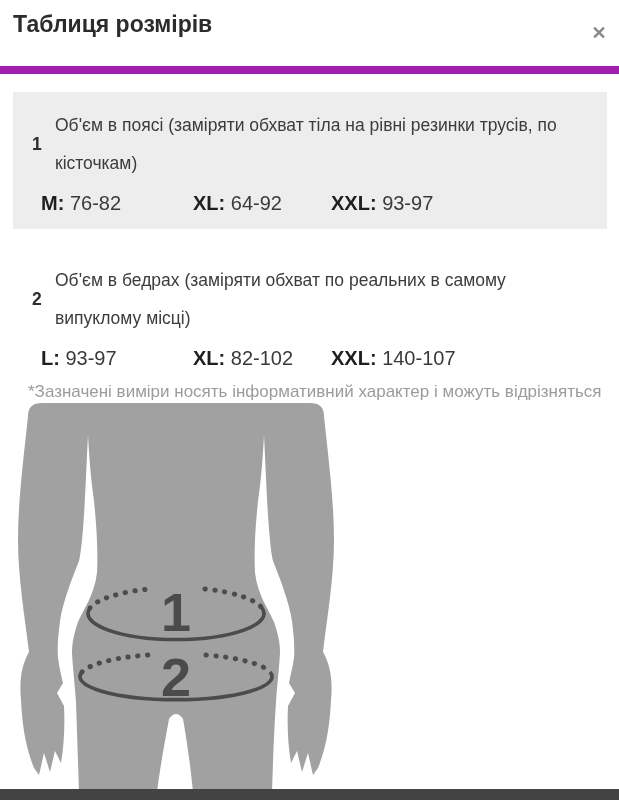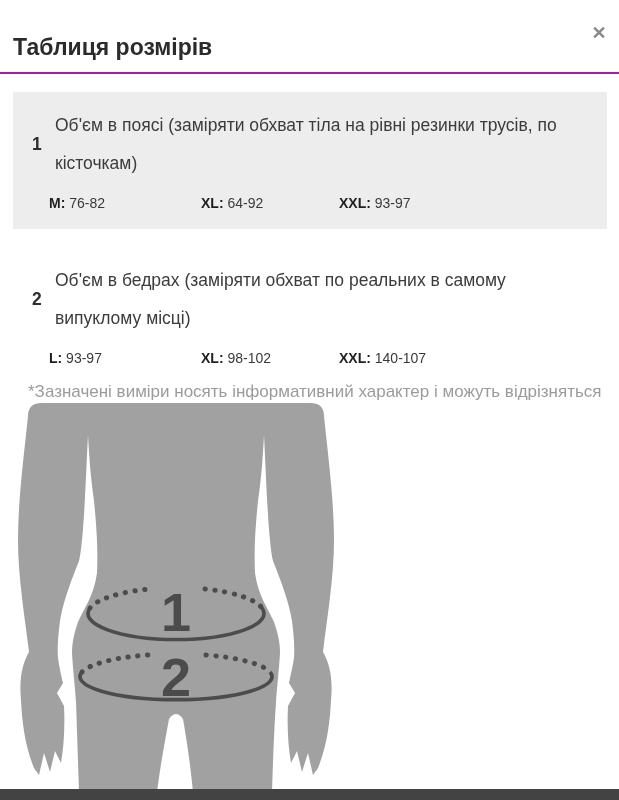--- a/index.html
+++ b/index.html
@@ -8,22 +8,22 @@
     width:619px;height:800px;
     background:#fff;
     overflow:hidden;
     font-family:"Liberation Sans","DejaVu Sans",sans-serif;
     color:#3d3d3d;
   }
   
   .header{
     position:relative;
     height:74px;box-sizing:border-box;
-    padding:32px 13px 0 13px;
-    border-bottom:2px solid #a21caf;
+    padding:9px 13px 0 13px;
+    border-bottom:8px solid #a21caf;
   }
   .title{
     font-size:23px;line-height:30px;font-weight:700;color:#2b2b2b;
   }
   .close-btn{
     position:absolute;top:21px;right:8px;
     width:24px;height:24px;border:none;background:none;
     font-size:18px;font-weight:700;color:#8a8a8a;
     line-height:24px;text-align:center;padding:0;cursor:pointer;
   }
@@ -40,24 +40,24 @@
   .row-num{
     width:27px;flex:0 0 27px;
     font-size:17.5px;font-weight:700;color:#2e2e2e;
     padding-left:4px;box-sizing:border-box;
   }
   .row-desc{
     font-size:17.5px;line-height:38px;color:#3c3c3c;
   }
   .sizes{
     margin-top:8px;
-    margin-left:21px;
+    margin-left:13px;
     display:grid;
     grid-template-columns:152px 138px 138px 1fr;
-    font-size:14px;line-height:26px;
+    font-size:20px;line-height:26px;
   }
   .size-label{font-weight:700;color:#1f1f1f;}
   .size-value{color:#3a3a3a;}
   
   .note{
     margin:6px 13px 0 13px;
     padding-left:15px;
     font-size:17px;line-height:29px;
     color:#9b9b9b;
   }
@@ -99,21 +99,21 @@
     </div>
   </div>
 
   <div class="row plain">
     <div class="row-top">
       <div class="row-num">2</div>
       <div class="row-desc">Об'єм в бедрах (заміряти обхват по реальних в самому випуклому місці)</div>
     </div>
     <div class="sizes">
       <div><span class="size-label">L:</span> <span class="size-value">93-97</span></div>
-      <div><span class="size-label">XL:</span> <span class="size-value">98-102</span></div>
+      <div><span class="size-label">XL:</span> <span class="size-value">82-102</span></div>
       <div><span class="size-label">XXL:</span> <span class="size-value">140-107</span></div>
     </div>
   </div>
 
   <div class="note">*Зазначені виміри носять інформативний характер і можуть відрізняться від реальних на +/- 1 см</div>
 
   <div class="figure">
     <svg width="360" height="392" viewBox="0 0 360 392" xmlns="http://www.w3.org/2000/svg">
       <path fill="#a1a1a1" d="
         M 28 16 Q 28 3 42 3 L 310 3 Q 324 3 324 16

